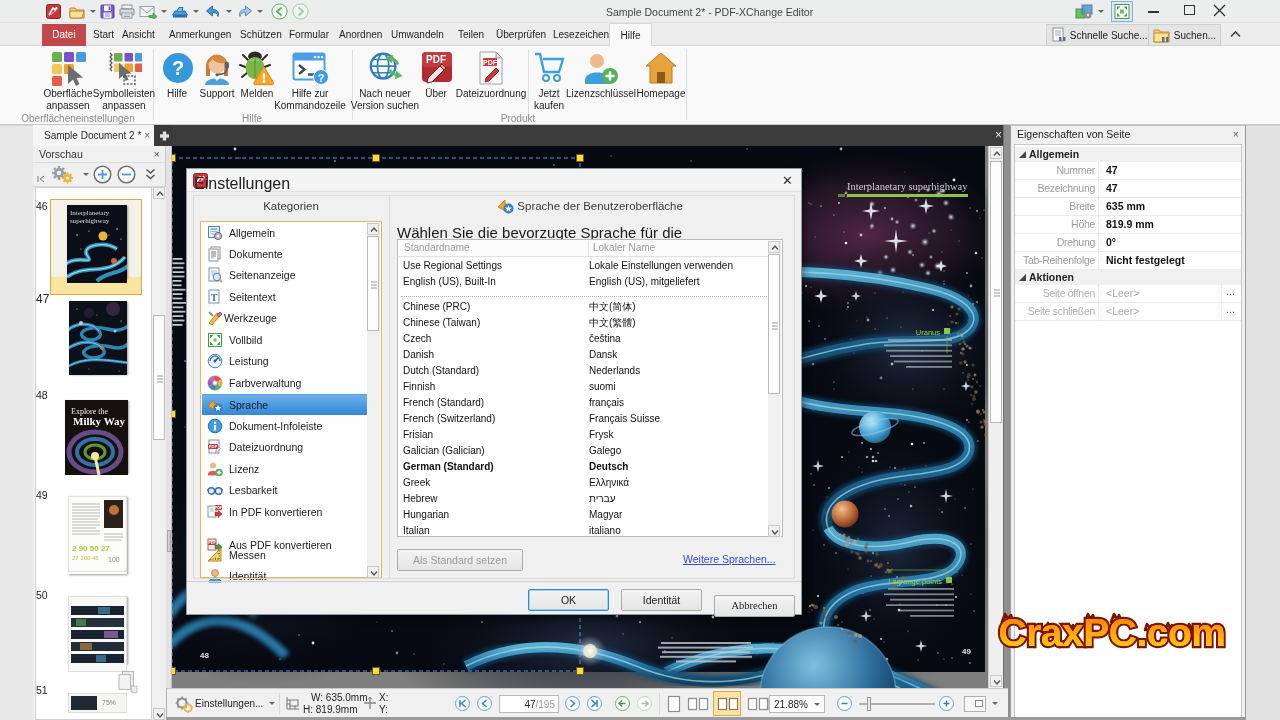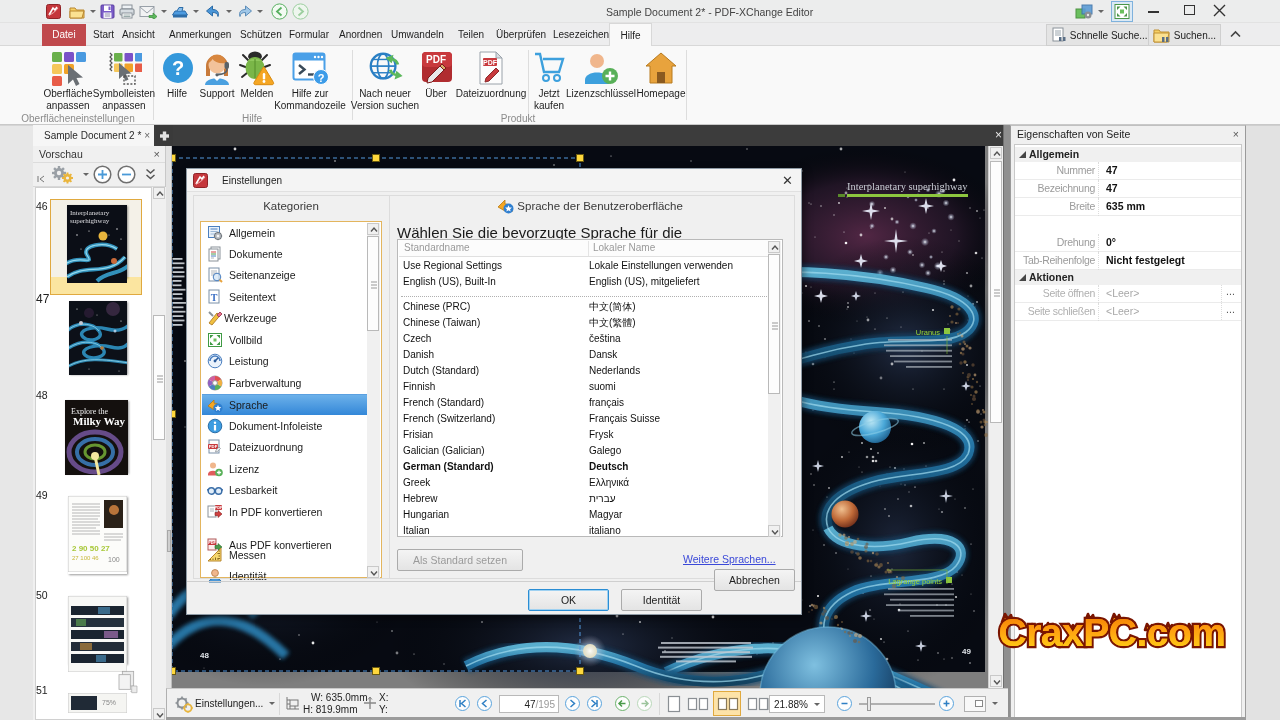--- a/index.html
+++ b/index.html
@@ -50,21 +50,21 @@
 .plabel{position:absolute;left:0;top:0;width:84px;white-space:nowrap;overflow:hidden;height:18px;line-height:17px;text-align:right;color:#9b9b9b;padding-right:3px;border-right:1px dotted #dcdcdc;letter-spacing:-0.3px;font-size:10.5px;}
 .pval{position:absolute;left:91px;white-space:nowrap;top:0;line-height:17px;color:#111;font-weight:bold;}
 .psec{position:absolute;left:4px;width:226px;height:15px;background:#f0f0f0;font-weight:bold;color:#222;line-height:15px;padding-left:14px;font-size:10.5px;}
 .psec:before{content:"";position:absolute;left:4px;top:4px;width:0;height:0;border-left:7px solid transparent;border-bottom:7px solid #444;}
 
 #statusbar{left:166px;top:688px;width:842px;height:30px;background:#f0f0f0;border-top:1px solid #c9c9c9;border-left:1px solid #b0b0b0;font-size:10px;}
 .cirbtn{position:absolute;width:15px;height:15px;border-radius:50%;border:1px solid #5aa4dd;color:#2e7fc4;font-size:9px;text-align:center;line-height:14px;background:#fdfdfd;}
 
 #dlg{left:186px;top:168px;width:616px;height:447px;background:#f0f0f0;border:1px solid #8e9aa5;box-shadow:2px 3px 8px rgba(0,0,0,.45);}
 #dlgtitle{left:0;top:0;width:614px;height:23px;background:#f4f4f4;border-bottom:1px solid #e0e0e0;}
-#dlgtitle .txt{position:absolute;left:35px;top:6px;font-size:10px;color:#222;}
+#dlgtitle .txt{position:absolute;left:7px;top:6px;font-size:16px;color:#222;}
 #dlgx{position:absolute;right:8px;top:4px;font-size:13px;color:#333;}
 .panelhead{position:absolute;top:27px;height:21px;text-align:center;font-size:11.5px;color:#3a3a3a;line-height:21px;}
 #catlist{left:13px;top:52px;width:182px;height:357px;background:#fff;border:1px solid #e3b55e;}
 .cat{position:absolute;left:1px;width:166px;height:21px;line-height:21px;font-size:10.5px;color:#1a1a1a;padding-left:27px;white-space:nowrap;}
 .cat.sel{background:linear-gradient(#6cb1ea,#3387d8);border-top:1px solid #5ba0e0;}
 .catscroll{position:absolute;right:1px;top:1px;width:13px;height:355px;background:#f0f0f0;}
 #langtbl{left:210px;top:70px;width:386px;height:298px;background:#fff;border:1px solid #b9b9b9;}
 .lrow{position:absolute;left:1px;width:370px;height:16px;line-height:16px;font-size:10px;color:#101010;padding-left:4px;}
 .lc2{position:absolute;left:190px;}
 .btn{position:absolute;height:22px;background:linear-gradient(#f4f4f4,#e4e4e4);border:1px solid #ababab;border-radius:2px;text-align:center;font-size:10.5px;color:#222;line-height:20px;}
@@ -1317,20 +1317,24 @@
         <div class="pval">47</div>
       </div>
     <div class="prow" style="top:54px;">
         <div class="plabel">Bezeichnung</div>
         <div class="pval">47</div>
       </div>
     <div class="prow" style="top:72px;">
         <div class="plabel">Breite</div>
         <div class="pval">635 mm</div>
       </div>
+    <div class="prow" style="top:90px;">
+        <div class="plabel">Höhe</div>
+        <div class="pval">819.9 mm</div>
+      </div>
     <div class="prow" style="top:108px;">
         <div class="plabel">Drehung</div>
         <div class="pval">0°</div>
       </div>
     <div class="prow" style="top:126px;">
         <div class="plabel">Tab-Reihenfolge</div>
         <div class="pval">Nicht festgelegt</div>
       </div>
     <div class="psec" style="top:144px;">Aktionen</div>
     <div class="prow" style="top:159px;">
@@ -1596,21 +1600,21 @@
             </svg></div>
       </div>
     </div>
     <div class="btn" style="left:210px;top:380px;width:126px;color:#9a9a9a;">Als Standard setzen</div>
     <a class="wlink abs" style="left:496px;top:384px;">Weitere Sprachen...</a>
     <div class="abs" style="left:6px;top:26px;width:602px;height:384px;border:1px solid #dcdcdc;"></div>
       <div class="abs" style="left:202px;top:27px;width:1px;height:382px;background:#dcdcdc;"></div>
       <div class="abs" style="left:0px;top:412px;width:614px;border-top:1px solid #cfcfcf;height:0;"></div>
     <div class="btn focus" style="left:341px;top:420px;width:81px;">OK</div>
     <div class="btn" style="left:434px;top:420px;width:81px;">Identität</div>
-    <div class="btn" style="left:527px;top:400px;width:81px;">Abbrechen</div>
+    <div class="btn" style="left:527px;top:426px;width:81px;font-family:Liberation Serif, serif;">Abbrechen</div>
   </div>
 
   <svg class="abs" style="left:990px;top:600px" width="245" height="60" viewBox="0 0 245 60">
     <defs>
         <linearGradient id="wmg" x1="0" y1="0" x2="0" y2="1">
           <stop offset="0%" stop-color="#ef7500"></stop>
           <stop offset="45%" stop-color="#ffa010"></stop>
           <stop offset="100%" stop-color="#ffd818"></stop>
         </linearGradient>
       </defs>

